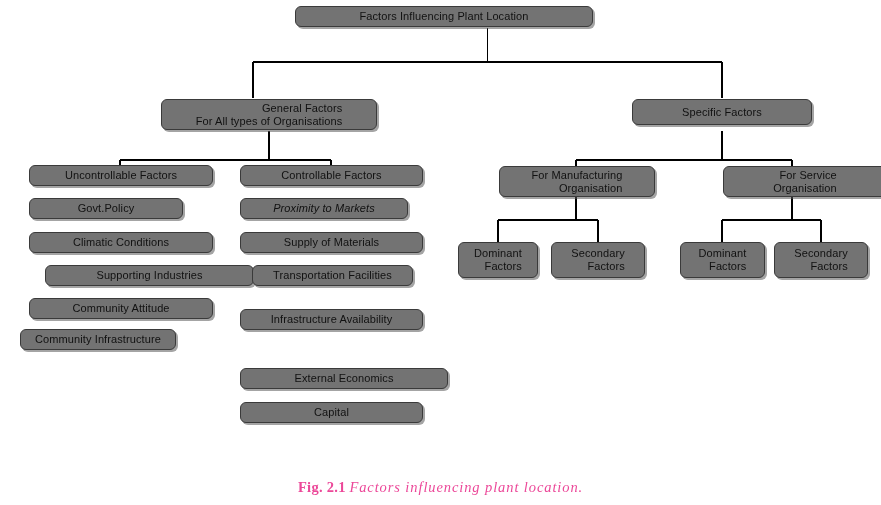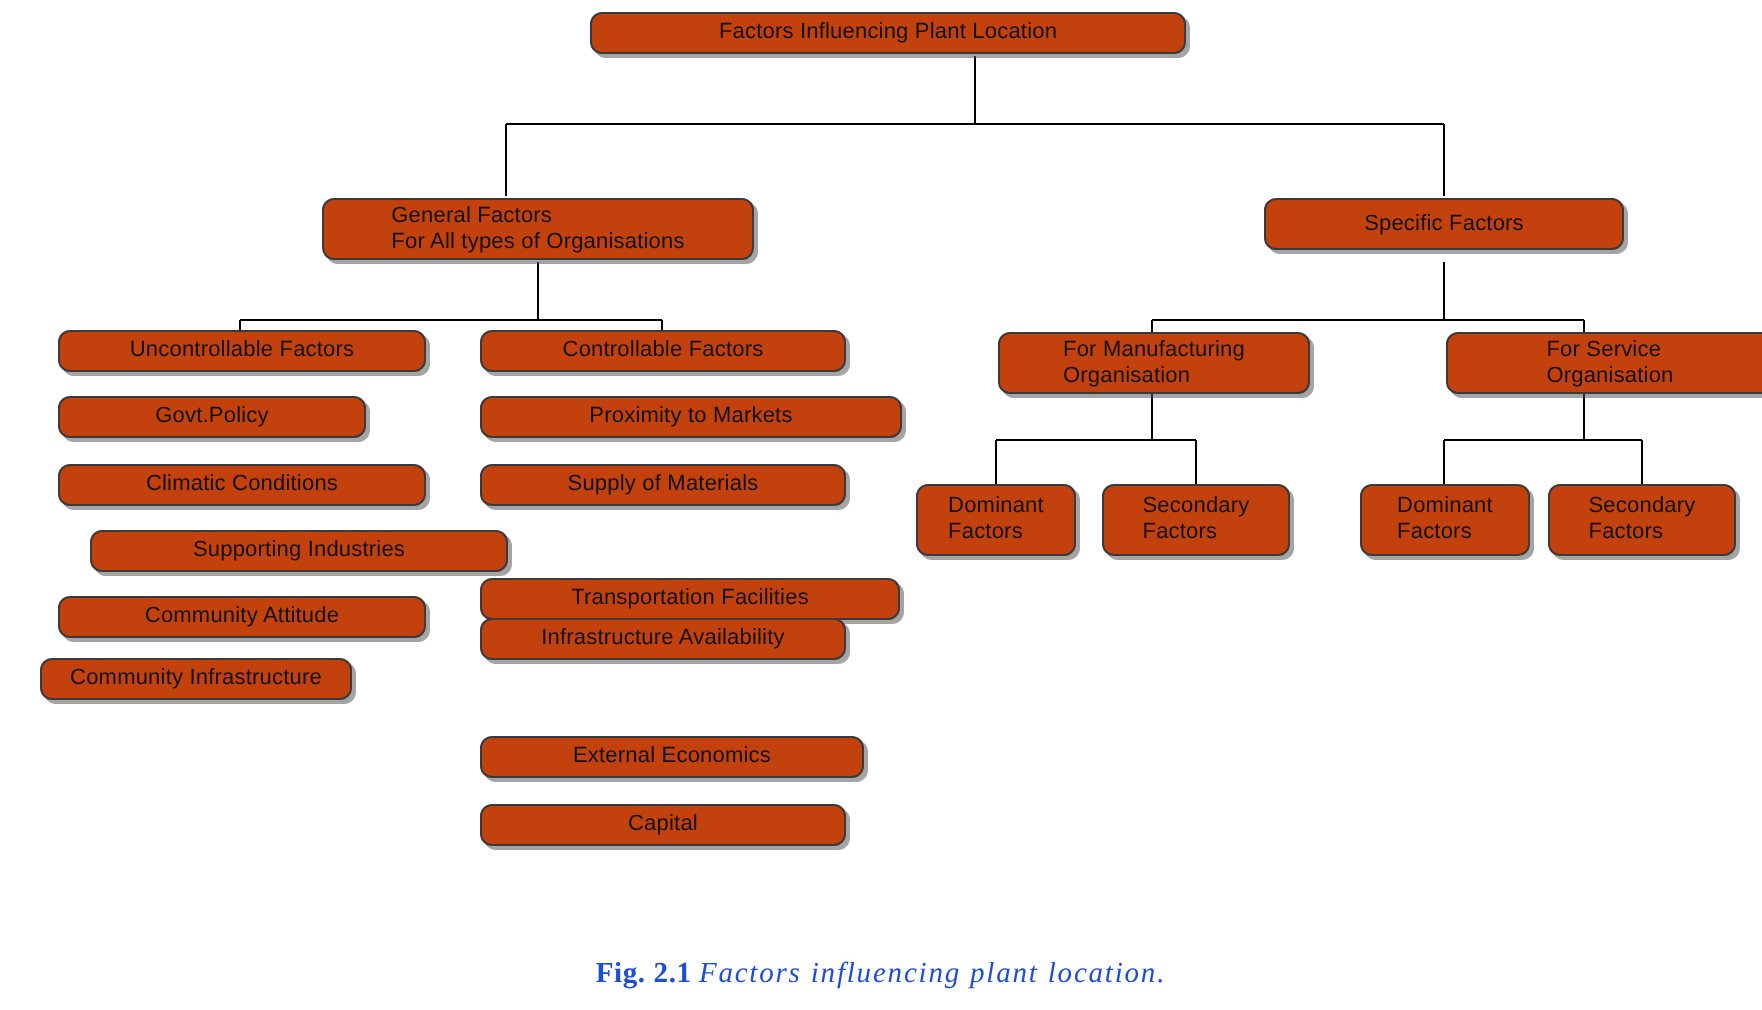--- a/index.html
+++ b/index.html
@@ -6,45 +6,45 @@
   body{
     width:881px;height:505px;position:relative;overflow:hidden;
     font-family:"Liberation Sans", sans-serif;
     color:#000000;
   }
   #diagram{position:absolute;left:0;top:0;width:881px;height:505px;}
 
   .node{
     position:absolute;
     box-sizing:border-box;
-    background:#c2410c;
+    background:#737373;
     border:1px solid #3a3a3a;
     border-radius:6px;
     box-shadow:2px 2px 0 0 rgba(90,90,90,0.55);
     display:flex;
     align-items:center;
     justify-content:center;
-    text-align:left;
+    text-align:right;
     font-size:11px;
     line-height:12.5px;
     color:#111111;
     letter-spacing:0.1px;
     white-space:pre-line;
     padding:0 3px;
   }
   .node.two-line{line-height:13px;}
 
   .caption{
     position:absolute;
     left:0;right:0;
     top:479px;
     text-align:center;
     font-family:"Liberation Serif", serif;
     font-size:14.5px;
-    color:#1d4ed8;
+    color:#ec4899;
   }
   .caption .fignum{font-weight:bold;letter-spacing:0.3px;}
   .caption .figtext{font-style:italic;letter-spacing:0.9px;}
   .connectors{position:absolute;left:0;top:0;}
 </style>
 </head>
 <body>
 
 <div id="diagram">
 
@@ -86,25 +86,25 @@
   <div class="node" style="left:632px;top:99px;width:180px;height:26px;">Specific Factors</div>
 
   <div class="node" style="left:29px;top:165px;width:184px;height:21px;">Uncontrollable Factors</div>
   <div class="node" style="left:29px;top:198px;width:154px;height:21px;">Govt.Policy</div>
   <div class="node" style="left:29px;top:232px;width:184px;height:21px;">Climatic Conditions</div>
   <div class="node" style="left:45px;top:265px;width:209px;height:21px;">Supporting Industries</div>
   <div class="node" style="left:29px;top:298px;width:184px;height:21px;">Community Attitude</div>
   <div class="node" style="left:20px;top:329px;width:156px;height:21px;">Community Infrastructure</div>
 
   <div class="node" style="left:240px;top:165px;width:183px;height:21px;">Controllable Factors</div>
-  <div class="node" style="left:240px;top:198px;width:211px;height:21px;">Proximity to Markets</div>
+  <div class="node" style="left:240px;top:198px;width:168px;height:21px;font-style:italic;">Proximity to Markets</div>
   <div class="node" style="left:240px;top:232px;width:183px;height:21px;">Supply of Materials</div>
-  <div class="node" style="left:240px;top:265px;width:210px;height:21px;margin-top:24px;">Transportation Facilities</div>
+  <div class="node" style="left:252px;top:265px;width:161px;height:21px;">Transportation Facilities</div>
   <div class="node" style="left:240px;top:298px;width:183px;height:21px;margin-top:11px;">Infrastructure Availability</div>
-  <div class="node" style="left:240px;top:368px;width:192px;height:21px;">External Economics</div>
+  <div class="node" style="left:240px;top:368px;width:208px;height:21px;">External Economics</div>
   <div class="node" style="left:240px;top:402px;width:183px;height:21px;">Capital</div>
 
   <div class="node two-line" style="left:499px;top:166px;width:156px;height:31px;">For Manufacturing
 Organisation</div>
   <div class="node two-line" style="left:723px;top:166px;width:164px;height:31px;">For Service
 Organisation</div>
 
   <div class="node two-line" style="left:458px;top:242px;width:80px;height:36px;">Dominant
 Factors</div>
   <div class="node two-line" style="left:551px;top:242px;width:94px;height:36px;">Secondary

